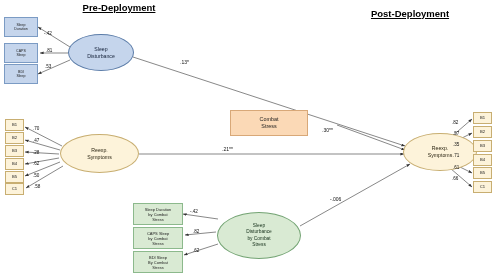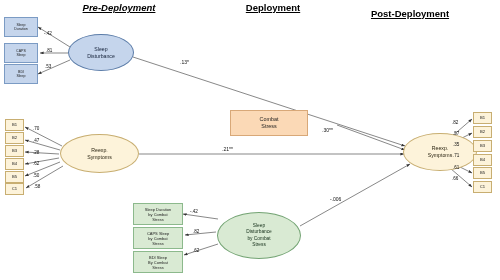--- a/index.html
+++ b/index.html
@@ -139,22 +139,21 @@
       <path d="M444,159 L472,173"></path>
       <path d="M443,162 L472,187"></path>
 
       <path d="M133,57 L405,146"></path>
       <path d="M337,125 L405,150"></path>
       <path d="M139,154 L404,154"></path>
       <path d="M300,226 L410,164"></path>
     </g>
   </svg>
 
-  <div class="col-header" style="left:54px; top:2px; width:130px;font-style:italic;">Pre-Deployment</div>
-  <div class="col-header" style="left:233px; top:2px; width:80px;">Deployment</div>
+  <div class="col-header" style="left:54px; top:2px; width:130px;">Pre-Deployment</div>
   <div class="col-header" style="left:355px; top:8px; width:110px;">Post-Deployment</div>
 
   <div class="obsbox" style="left:4px; top:17px; width:34px; height:20px;">
     <span>
       <span>Sleep</span><br>
       <span>Duration</span>
     </span>
   </div>
   <div class="obsbox" style="left:4px; top:43px; width:34px; height:20px;">
     <span>

